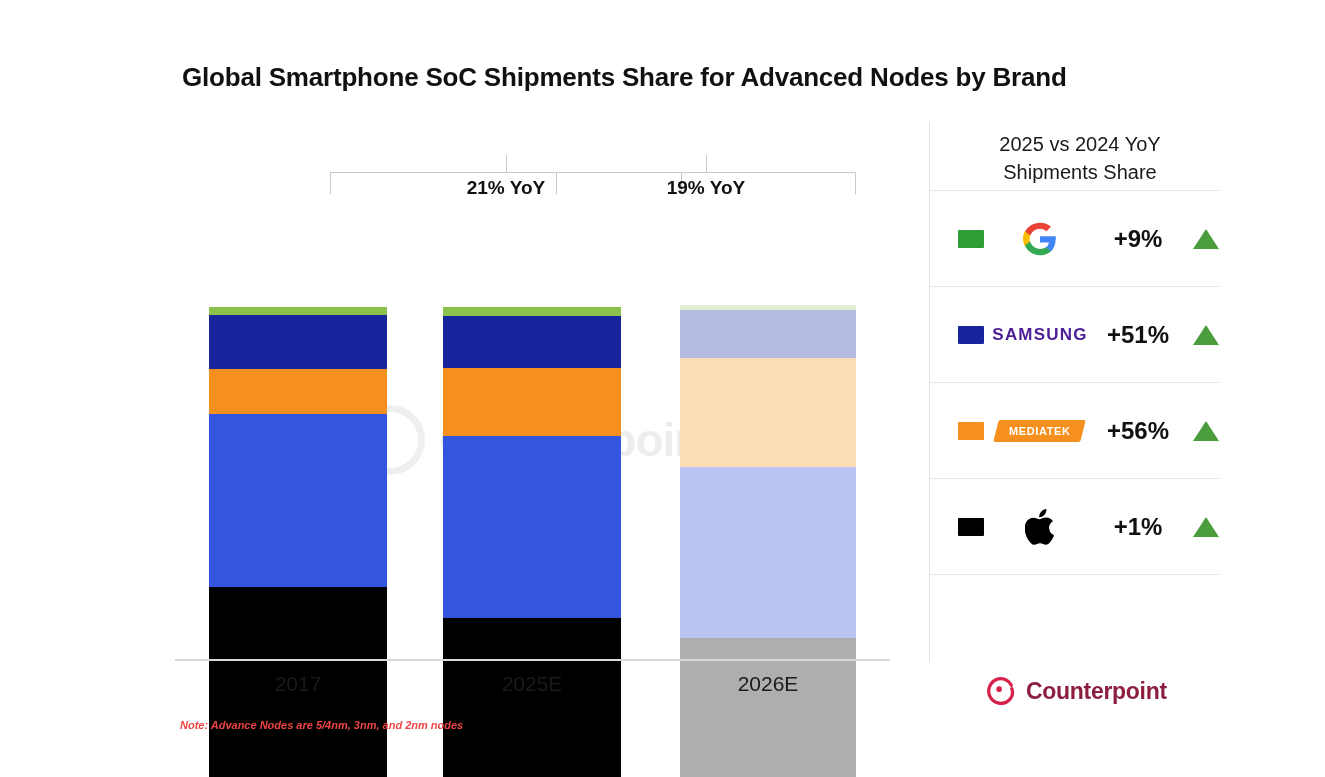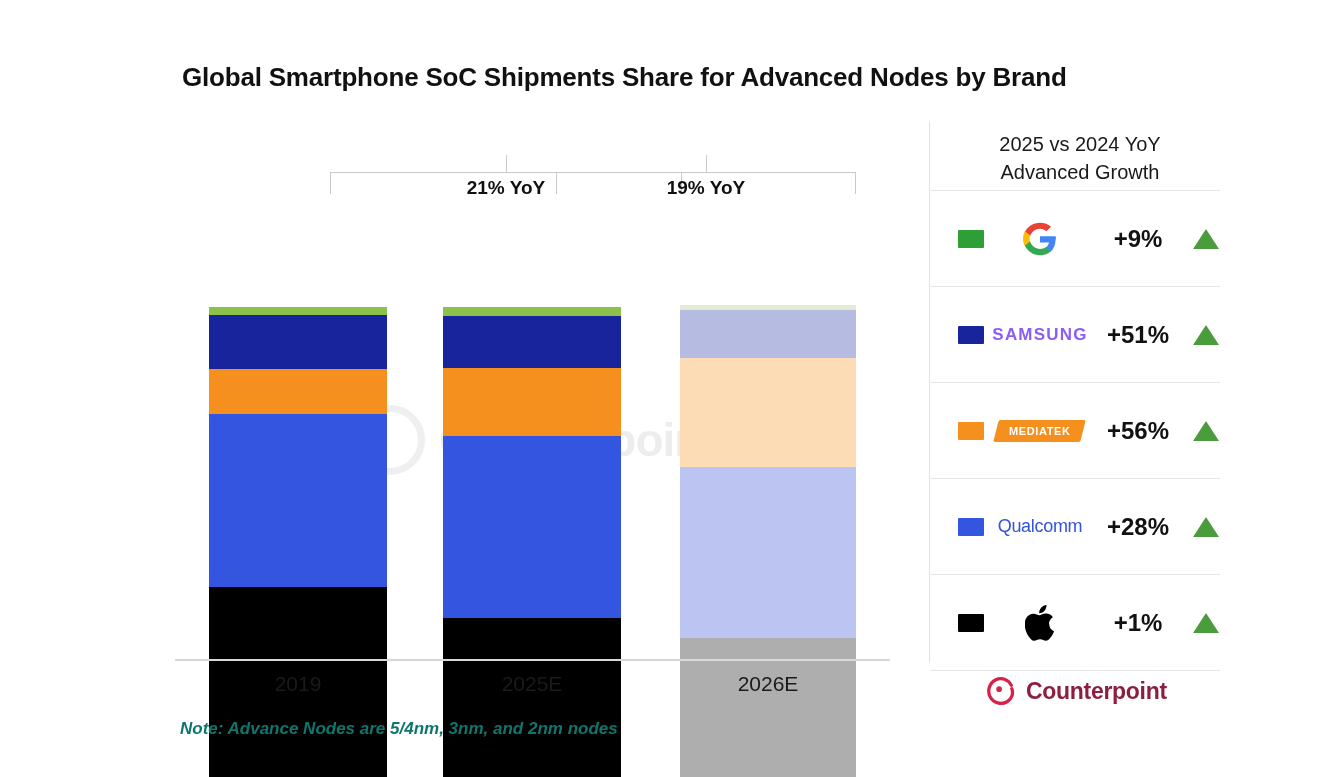--- a/index.html
+++ b/index.html
@@ -76,39 +76,39 @@
   .swatch{width:26px;height:18px;margin-left:28px;flex:0 0 auto;border-radius:1px;}
   .logo-cell{width:112px;display:flex;align-items:center;justify-content:center;flex:0 0 auto;}
   .pct{width:84px;text-align:center;font-size:24px;font-weight:bold;color:#111;flex:0 0 auto;}
   .tri-cell{width:52px;display:flex;align-items:center;justify-content:center;flex:0 0 auto;}
   .tri{
     width:0;height:0;border-left:13px solid transparent;border-right:13px solid transparent;
     border-bottom:20px solid #4a9c3d;
   }
 
   
-  .samsung-wm{font-size:17px;font-weight:bold;letter-spacing:1.2px;color:#8b5cf6;}
+  .samsung-wm{font-size:17px;font-weight:bold;letter-spacing:1.2px;color:#4c1d95;}
   .qualcomm-wm{font-size:18px;color:#3253dc;letter-spacing:-0.3px;}
   .mediatek-wm{
     background:#f5901f;color:#fff;font-size:11px;font-weight:bold;letter-spacing:0.6px;
     padding:5px 13px;transform:skewX(-14deg);border-radius:2px;
   }
   .mediatek-wm span{display:inline-block;transform:skewX(14deg);}
 
   
   .cp-logo{
     position:absolute;left:986px;top:676px;
     display:flex;align-items:center;gap:10px;
   }
   .cp-word{font-size:23px;font-weight:bold;color:#8c1f3f;letter-spacing:-0.3px;}
 
   
   .note{
     position:absolute;left:180px;top:719px;
-    font-size:17px;font-style:italic;font-weight:bold;color:#0f766e;
+    font-size:11px;font-style:italic;font-weight:bold;color:#ef4444;
   }
 </style>
 </head>
 <body>
 
 <div id="root">
 
   <div class="title">Global Smartphone SoC Shipments Share for Advanced Nodes by Brand</div>
 
   <div class="chart-area">
@@ -137,21 +137,21 @@
     <div class="bar" style="left:680px;width:176px;height:472px;">
       <div class="seg" style="top:0px;height:5px;background:#e2ecd5;"></div>
       <div class="seg" style="top:5px;height:48px;background:#b6bbe2;"></div>
       <div class="seg" style="top:53px;height:109px;background:#fcdcb4;"></div>
       <div class="seg" style="top:162px;height:171px;background:#bcc5f2;"></div>
       <div class="seg" style="top:333px;height:139px;background:#aeaeae;"></div>
     </div>
 
     <div class="axis-line"></div>
 
-    <div class="xlabel" style="left:209px;width:178px;">2019</div>
+    <div class="xlabel" style="left:209px;width:178px;">2017</div>
     <div class="xlabel" style="left:443px;width:178px;">2025E</div>
     <div class="xlabel" style="left:680px;width:176px;">2026E</div>
 
     <div class="bracket" style="left:330px;top:172px;width:352px;">
       <div class="hline"></div>
         <div class="lleg"></div>
         <div class="rleg"></div>
       <div class="stem" style="left:176px;"></div>
     </div>
     <div class="yoy-label" style="left:356px;top:141px;width:300px;">21% YoY</div>
@@ -165,21 +165,21 @@
     <div class="yoy-label" style="left:556px;top:141px;width:300px;">19% YoY</div>
 
   </div>
 
   <div class="vdivider"></div>
 
   <div class="legend">
 
     <div class="legend-title">
       <div>2025 vs 2024 YoY</div>
-      <div>Advanced Growth</div>
+      <div>Shipments Share</div>
     </div>
 
     <div class="legend-rows">
 
       <div class="lrow">
         <div class="swatch" style="background:#2e9e37;"></div>
         <div class="logo-cell">
           <svg width="34" height="34" viewBox="0 0 48 48" aria-hidden="true">
             <path fill="#EA4335" d="M24 9.5c3.5 0 6.6 1.2 9.1 3.6l6.4-6.4C35.6 3 30.2 1 24 1 14.6 1 6.5 6.3 2.6 14.1l7.5 5.8C12 14 17.5 9.5 24 9.5z"></path>
             <path fill="#4285F4" d="M46.5 24.5c0-1.6-.1-3.1-.4-4.5H24v9h12.7c-.6 3-2.3 5.5-4.8 7.2l7.3 5.7c4.3-4 6.8-9.9 6.8-17.4z"></path>
@@ -208,30 +208,20 @@
         <div class="swatch" style="background:#f5901f;"></div>
         <div class="logo-cell">
           <span class="mediatek-wm"><span>MEDIATEK</span></span>
         </div>
         <div class="pct">+56%</div>
         <div class="tri-cell">
             <div class="tri"></div>
           </div>
       </div>
 
-      <div class="lrow">
-        <div class="swatch" style="background:#3355e0;"></div>
-        <div class="logo-cell">
-          <span class="qualcomm-wm">Qualcomm</span>
-        </div>
-        <div class="pct">+28%</div>
-        <div class="tri-cell">
-            <div class="tri"></div>
-          </div>
-      </div>
 
       <div class="lrow">
         <div class="swatch" style="background:#000000;"></div>
         <div class="logo-cell">
           <svg width="30" height="36" viewBox="0 0 170 200" aria-hidden="true">
             <path fill="#000" d="M136 106c-.3-26 21-38.5 22-39-12-17.6-30.7-20-37.3-20.3-15.9-1.6-31 9.3-39.1 9.3-8 0-20.5-9.1-33.7-8.8C31 47.4 15.5 57 7 72.3c-18 31.2-4.6 77.4 12.9 102.7 8.6 12.4 18.8 26.3 32.2 25.8 12.9-.5 17.8-8.3 33.4-8.3s20 8.3 33.7 8c13.9-.2 22.7-12.6 31.2-25 9.8-14.3 13.8-28.2 14-28.9-.3-.1-26.9-10.3-27.2-40.8z"></path>
             <path fill="#000" d="M110.8 30.6C117.9 22 122.7 10 121.4-2c-10.3.4-22.8 6.9-30.1 15.4-6.6 7.6-12.3 19.8-10.8 31.4 11.5.9 23.2-5.8 30.3-14.2z"></path>
           </svg>
         </div>
         <div class="pct">+1%</div>

